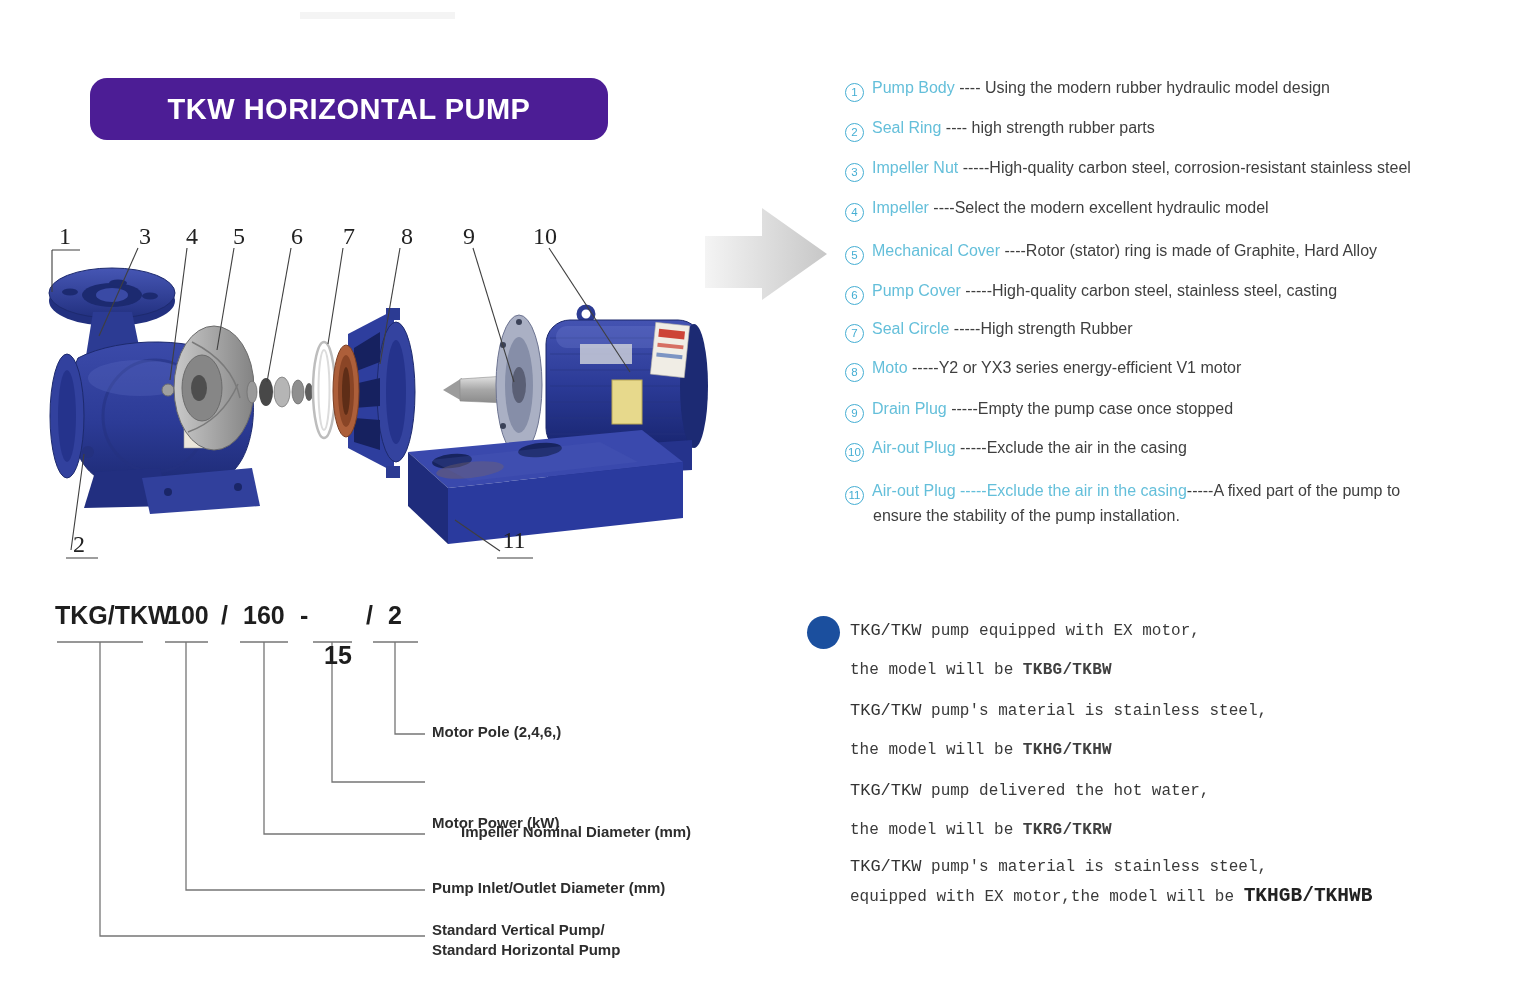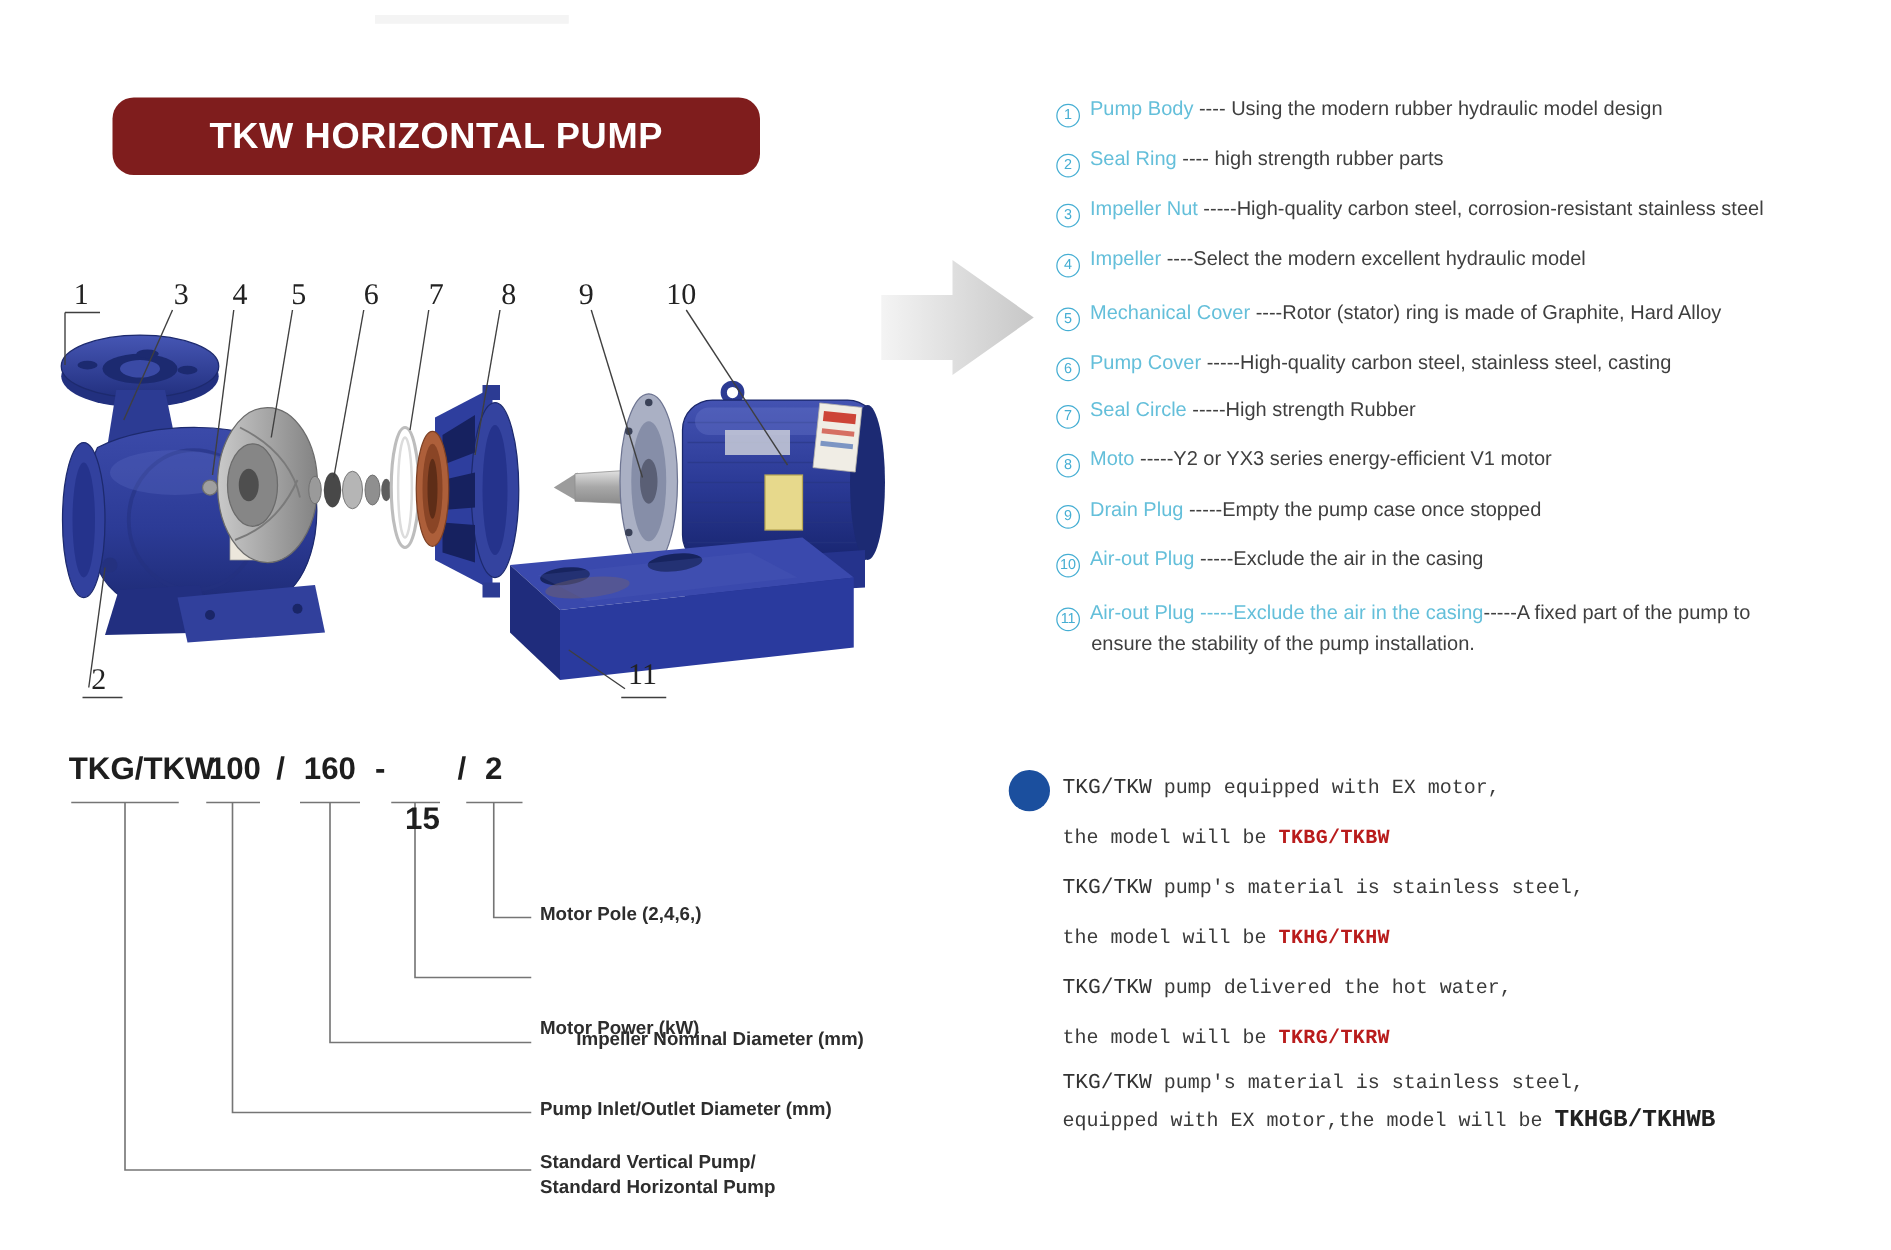--- a/index.html
+++ b/index.html
@@ -1,21 +1,21 @@
 <!DOCTYPE html>
 <html><head>
 <meta charset="utf-8">
 <style>
   html,body{margin:0;padding:0;background:#ffffff;}
   #page{position:relative;width:1513px;height:1000px;background:#ffffff;overflow:hidden;
         font-family:"Liberation Sans",sans-serif;}
   .abs{position:absolute;}
   svg#art{position:absolute;left:0;top:0;width:1513px;height:1000px;}
 
-  .banner{left:90px;top:78px;width:518px;height:62px;background:#7f1d1d;border-radius:17px;
+  .banner{left:90px;top:78px;width:518px;height:62px;background:#4c1d95;border-radius:17px;
           display:flex;align-items:center;justify-content:center;
           color:#ffffff;font-weight:bold;font-size:29px;letter-spacing:.5px;}
 
   .callout{font-family:"Liberation Serif",serif;font-size:24px;color:#222;
            transform:translate(-50%,-50%);line-height:1;}
 
   .part-item{left:845px;width:658px;padding-left:28px;text-indent:-28px;
              font-size:16px;line-height:21px;color:#3f3f3f;}
   .pnum{display:inline-block;box-sizing:border-box;width:19px;height:19px;line-height:16px;
         border:1.5px solid #45aed3;border-radius:50%;color:#45aed3;font-size:11.5px;
@@ -24,21 +24,21 @@
   .pdesc{color:#3f3f3f;}
   .pdesc-cyan{color:#64bfda;}
 
   .model-seg{top:603px;font-weight:bold;font-size:25px;color:#1e1e1e;line-height:1;}
   .model-meaning{left:432px;font-weight:bold;font-size:15px;color:#2d2d2d;line-height:20px;}
 
   .bullet{left:807px;top:616px;width:33px;height:33px;border-radius:50%;background:#1b4f9e;}
   .note-line{left:850px;white-space:nowrap;font-size:16px;color:#3a3a3a;line-height:21px;font-family:Liberation Mono, monospace;}
   .seg-m{font-size:17px;color:#333333;}
   .seg-p{font-size:16px;color:#3a3a3a;}
-  .seg-b{font-size:16px;font-weight:bold;color:#b91c1c;letter-spacing:.3px;}
+  .seg-b{font-size:16px;font-weight:bold;color:#404040;letter-spacing:.3px;}
   .seg-B{font-size:19.5px;font-weight:bold;color:#222222;}
 
   .watermark{left:300px;top:12px;width:155px;height:7px;background:#f4f4f4;}
 </style>
 </head>
 <body>
 
 <div id="page">
 
   <div class="abs watermark"></div>

